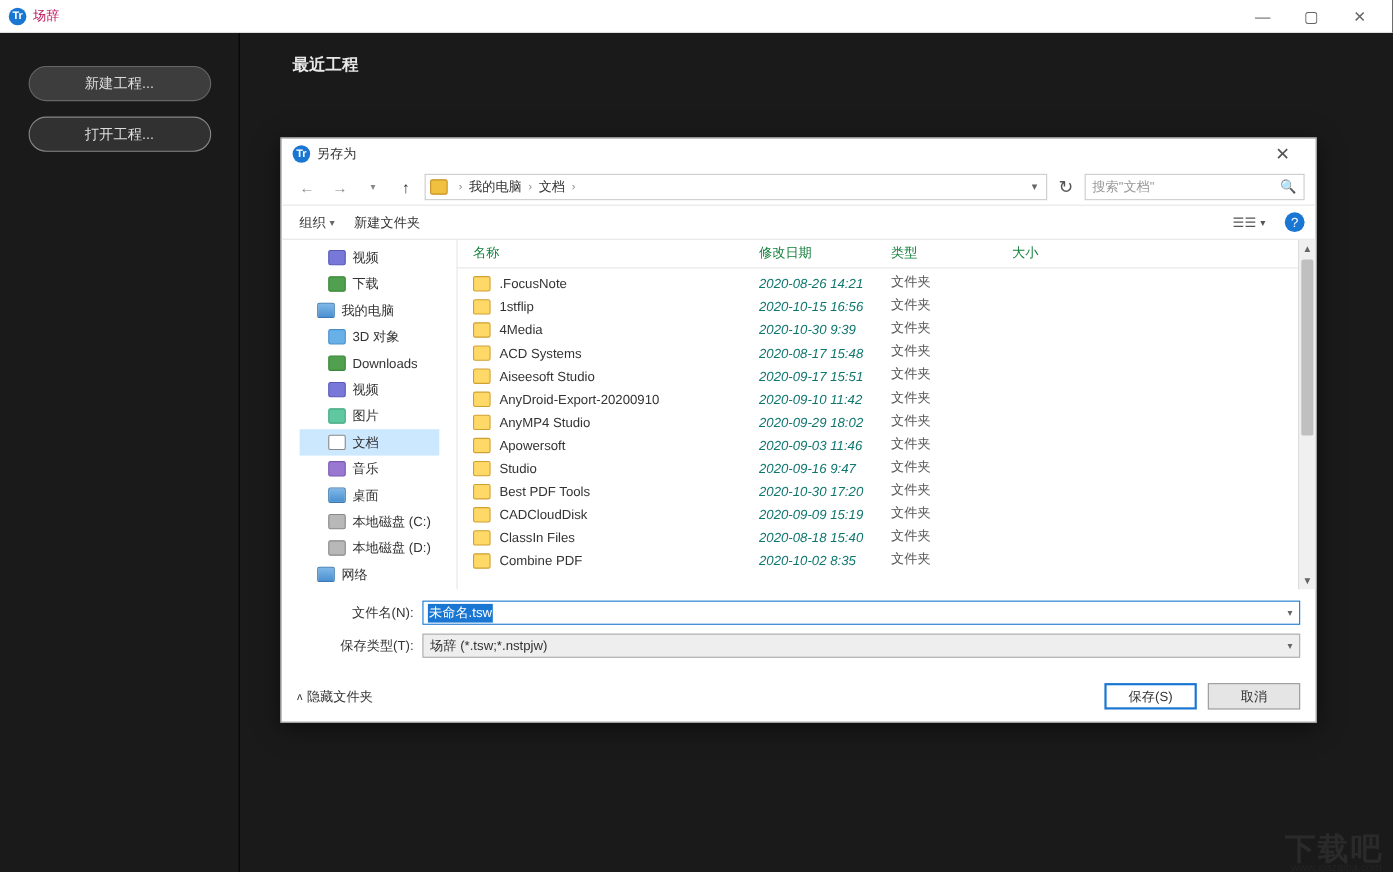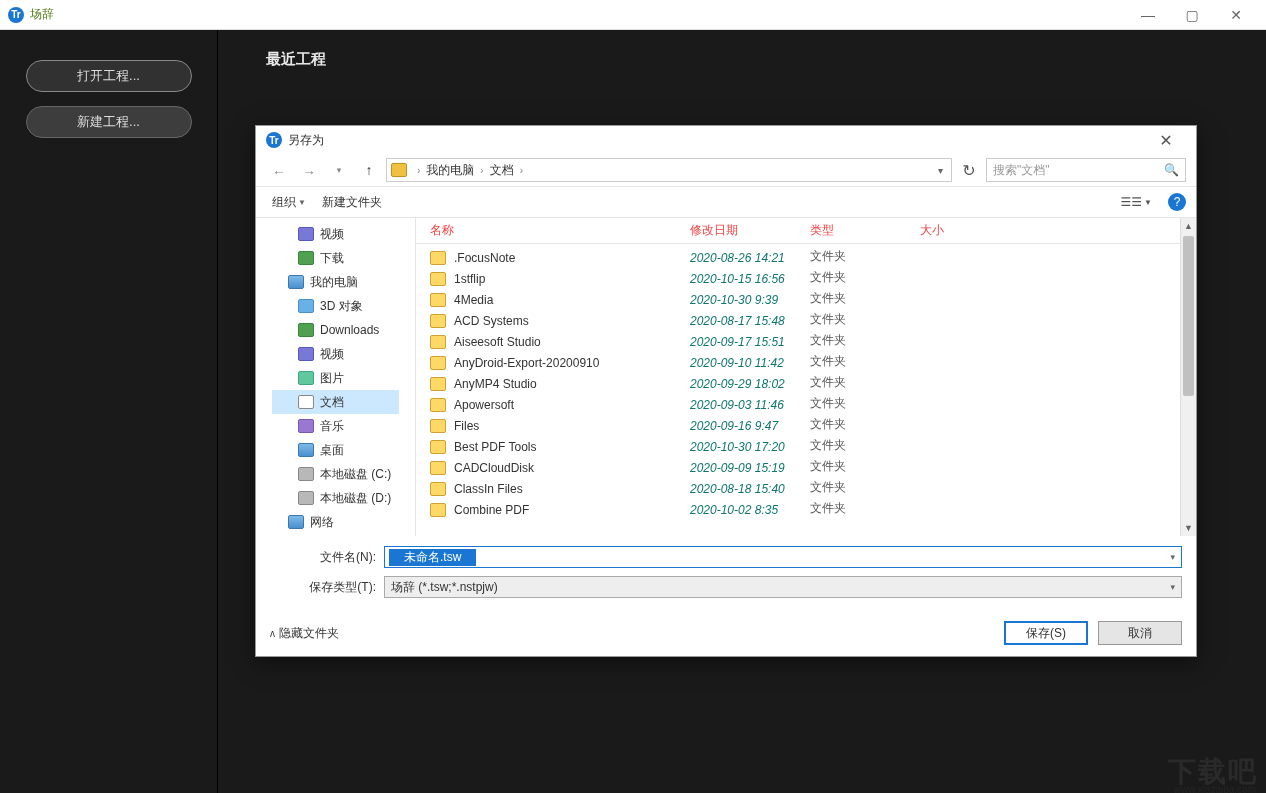--- a/index.html
+++ b/index.html
@@ -1,21 +1,21 @@
 <!DOCTYPE html>
 <html><head>
 <meta charset="utf-8">
 <style>
 * { margin: 0; padding: 0; box-sizing: border-box; font-family: "Microsoft YaHei", "Segoe UI", sans-serif; }
 body { background: #1a1a1a; width: 1266px; height: 793px; overflow: hidden; position: relative; }
 
 
 .titlebar { height: 30px; background: #fff; display: flex; align-items: center; padding: 0 8px; border-bottom: 1px solid #ddd; }
 .titlebar .app-icon { width: 16px; height: 16px; border-radius: 50%; background: #1976d2; color: #fff; font-size: 10px; font-weight: bold; display: flex; align-items: center; justify-content: center; margin-right: 6px; }
-.titlebar .title { font-size: 12px; color: #4d7c0f; }
+.titlebar .title { font-size: 12px; color: #be185d; }
 .titlebar .spacer { flex: 1; }
 .titlebar .winbtn { width: 44px; height: 28px; display: flex; align-items: center; justify-content: center; color: #666; font-size: 14px; }
 
 
 .app-body { display: flex; height: calc(100% - 30px); }
 .sidebar { width: 218px; background: #1a1a1a; border-right: 1px solid #000; padding: 30px 0; display: flex; flex-direction: column; align-items: center; gap: 14px; }
 .pill-btn { width: 166px; height: 32px; border: 1px solid #888; border-radius: 16px; background: #313131; color: #ddd; font-size: 13px; display: flex; align-items: center; justify-content: center; cursor: pointer; }
 .pill-btn.primary { background: #3d3d3d; border-color: #666; }
 .main-area { flex: 1; background: #1a1a1a; padding: 20px 0 0 0; position: relative; }
 .main-title { color: #e8e8e8; font-size: 15px; font-weight: bold; margin-left: 48px; }
@@ -58,21 +58,21 @@
 .ticon.monitor { background: linear-gradient(#7fb8e8,#4a90d0); border: 1px solid #3a78b0; }
 .ticon.disk { background: #b8b8b8; border: 1px solid #888; }
 .ticon.cube { background: #68b0e8; border: 1px solid #4a90c8; }
 .ticon.note { background: #9878d0; border: 1px solid #7858b0; }
 .ticon.pic { background: #60c8a0; border: 1px solid #40a880; }
 .ticon.doc { background: #fff; border: 1px solid #888; }
 .ticon.video { background: #7878d8; border: 1px solid #5858b8; }
 .ticon.dl { background: #50a050; border: 1px solid #388838; }
 
 .filelist { flex: 1; display: flex; flex-direction: column; position: relative; }
-.fl-header { height: 26px; display: flex; align-items: center; border-bottom: 1px solid #e5e5e5; font-size: 12px; color: #ef4444; padding-left: 14px; }
+.fl-header { height: 26px; display: flex; align-items: center; border-bottom: 1px solid #e5e5e5; font-size: 12px; color: #15803d; padding-left: 14px; }
 .col-name { width: 260px; }
 .col-date { width: 120px; }
 .col-type { width: 110px; }
 .col-size { flex: 1; }
 .fl-rows { flex: 1; overflow-y: auto; }
 .fl-row { height: 21px; display: flex; align-items: flex-end; font-size: 12px; color: #333; padding-left: 14px; }
 .fl-row .ficon { width: 16px; height: 14px; background: #ffd968; border: 1px solid #d0a030; border-radius: 2px; margin-right: 8px; }
 .fl-row .fname { width: 236px; }
 .fl-row .fdate { width: 120px; color: #0f766e; font-style: italic; }
 .fl-row .ftype { width: 110px; color: #555; }
@@ -80,21 +80,21 @@
 .scrollbar-right .thumb { position: absolute; top: 18px; left: 2px; right: 2px; height: 160px; background: #c0c0c0; border-radius: 2px; }
 .scrollbar-right .arrow { position: absolute; left: 0; right: 0; height: 16px; display: flex; align-items: center; justify-content: center; font-size: 9px; color: #666; }
 .scrollbar-right .arrow.up { top: 0; }
 .scrollbar-right .arrow.down { bottom: 0; }
 
 
 .dlg-form { padding: 10px 14px 4px; font-size: 12px; color: #333; }
 .form-row { display: flex; align-items: center; margin-bottom: 8px; }
 .form-label { width: 114px; text-align: right; padding-right: 8px; }
 .form-input { flex: 1; height: 22px; border: 1px solid #1976d2; padding: 0 4px; font-size: 12px; display: flex; align-items: center; position: relative; }
-.form-input .sel { background: #1976d2; color: #fff; padding: 0 15px; }
+.form-input .sel { background: #1976d2; color: #fff; padding: 0 1px; }
 .form-input .caret { position: absolute; right: 6px; font-size: 9px; color: #666; }
 .form-select { flex: 1; height: 22px; border: 1px solid #aaa; background: #eee; padding: 0 6px; font-size: 12px; display: flex; align-items: center; position: relative; }
 .form-select .caret { position: absolute; right: 6px; font-size: 9px; color: #666; }
 
 
 .dlg-footer { height: 46px; display: flex; align-items: center; padding: 0 14px; }
 .hide-folders { display: flex; align-items: center; font-size: 12px; color: #333; gap: 4px; }
 .dlg-footer .spacer { flex: 1; }
 .dlg-btn { width: 84px; height: 24px; border: 1px solid #999; background: #e5e5e5; font-size: 12px; color: #333; display: flex; align-items: center; justify-content: center; margin-left: 10px; }
 .dlg-btn.primary { border: 2px solid #1976d2; background: #fff; }
@@ -110,22 +110,22 @@
   <div class="app-icon">Tr</div>
   <div class="title">场辞</div>
   <div class="spacer"></div>
   <div class="winbtn">—</div>
   <div class="winbtn">▢</div>
   <div class="winbtn">✕</div>
 </div>
 
 <div class="app-body">
   <div class="sidebar">
+    <div class="pill-btn primary">新建工程...</div>
     <div class="pill-btn">打开工程...</div>
-    <div class="pill-btn primary">新建工程...</div>
   </div>
   <div class="main-area">
     <div class="main-title">最近工程</div>
   </div>
 </div>
 
 <div class="save-dialog">
   <div class="dlg-titlebar">
     <div class="app-icon">Tr</div>
     <div class="dlg-title">另存为</div>
@@ -274,21 +274,21 @@
             <span class="ftype">文件夹</span>
           </div>
           <div class="fl-row">
             <span class="ficon"></span>
             <span class="fname">Apowersoft</span>
             <span class="fdate">2020-09-03 11:46</span>
             <span class="ftype">文件夹</span>
           </div>
           <div class="fl-row">
             <span class="ficon"></span>
-            <span class="fname">Files</span>
+            <span class="fname">Studio</span>
             <span class="fdate">2020-09-16 9:47</span>
             <span class="ftype">文件夹</span>
           </div>
           <div class="fl-row">
             <span class="ficon"></span>
             <span class="fname">Best PDF Tools</span>
             <span class="fdate">2020-10-30 17:20</span>
             <span class="ftype">文件夹</span>
           </div>
           <div class="fl-row">

